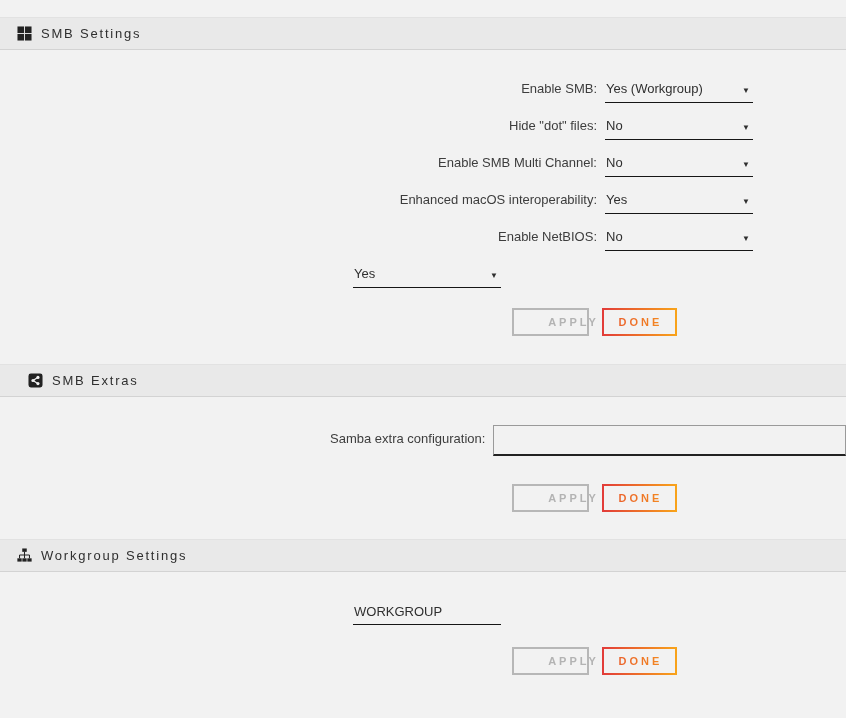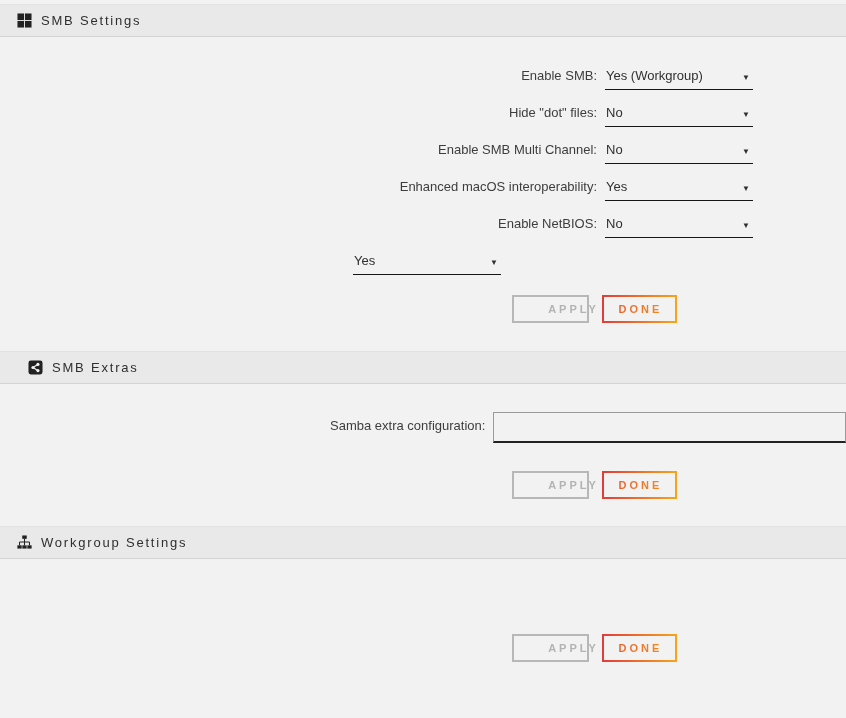--- a/index.html
+++ b/index.html
@@ -16,21 +16,21 @@
     background: #e9e9e9;
     border-top: 1px solid #e2e2e2;
     border-bottom: 1px solid #d3d3d3;
     display: flex; align-items: center;
     padding-left: 17px;
   }
   .hdr-icon { width: 15px; height: 15px; margin-right: 9px; display: flex; flex: none; }
   .hdr-icon svg { display: block; }
   .hdr-title { font-size: 13px; letter-spacing: 1.8px; color: #2f2f2f; white-space: nowrap; }
 
-  .mt8  { margin-top: 4px; }
+  .mt8  { margin-top: 17px; }
   .mt27 { margin-top: 27px; }
   .mt28 { margin-top: 28px; padding-left: 28px; }
 
   .section-body { padding-top: 16px; }
 
   .form-row { display: flex; align-items: flex-end; height: 37px; justify-content: center; }
   .form-label {
     width: 504px; text-align: right;
     font-size: 13px; color: #3d3d3d;
     padding-bottom: 7px; white-space: nowrap;
@@ -195,19 +195,22 @@
       <rect x="0.4" y="11" width="4.6" height="3.5" fill="#222222"></rect>
       <rect x="5.7" y="11" width="4.6" height="3.5" fill="#222222"></rect>
       <rect x="11" y="11" width="4.6" height="3.5" fill="#222222"></rect>
     </svg>
   </span>
   <span class="hdr-title">Workgroup Settings</span>
 </div>
 
 <div class="section-body">
   <div class="form-row">
+    <div class="field">
+      <input type="text" value="WORKGROUP" style="">
+    </div>
   </div>
 
   <div class="btn-row g3">
     <button class="btn btn-apply">APPLY</button>
     <button class="btn btn-done">DONE</button>
   </div>
 </div>
 
 </body></html>

